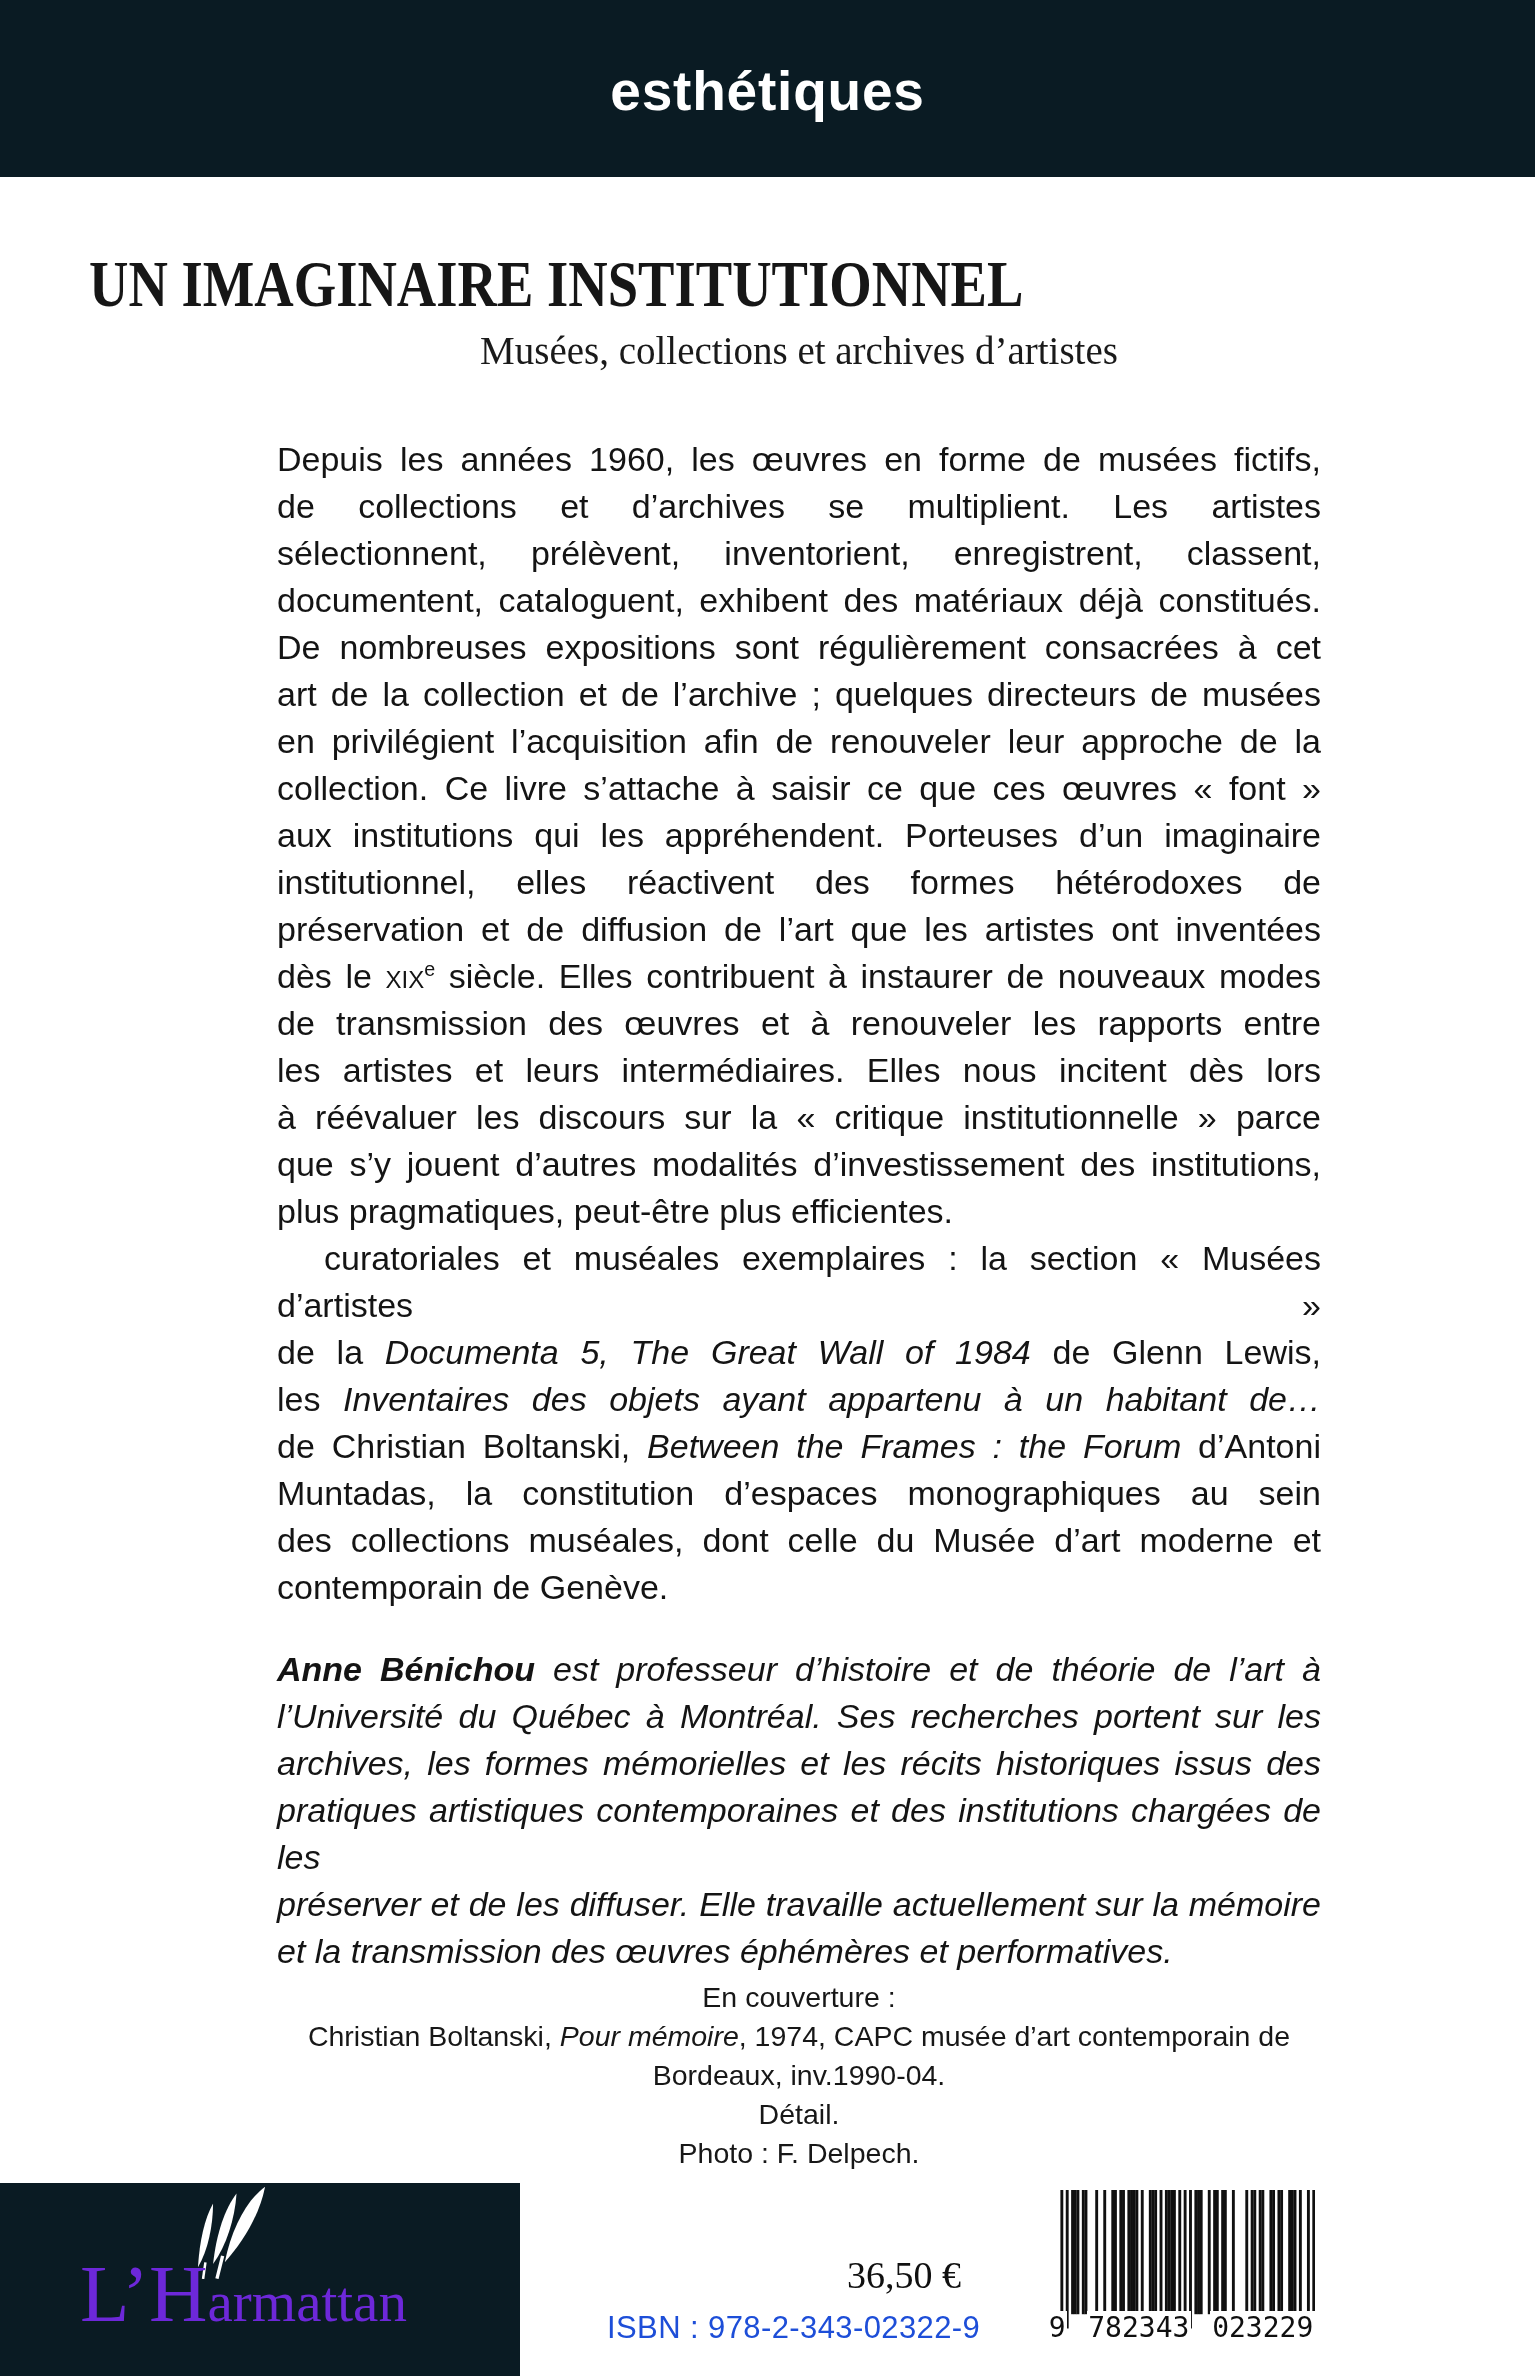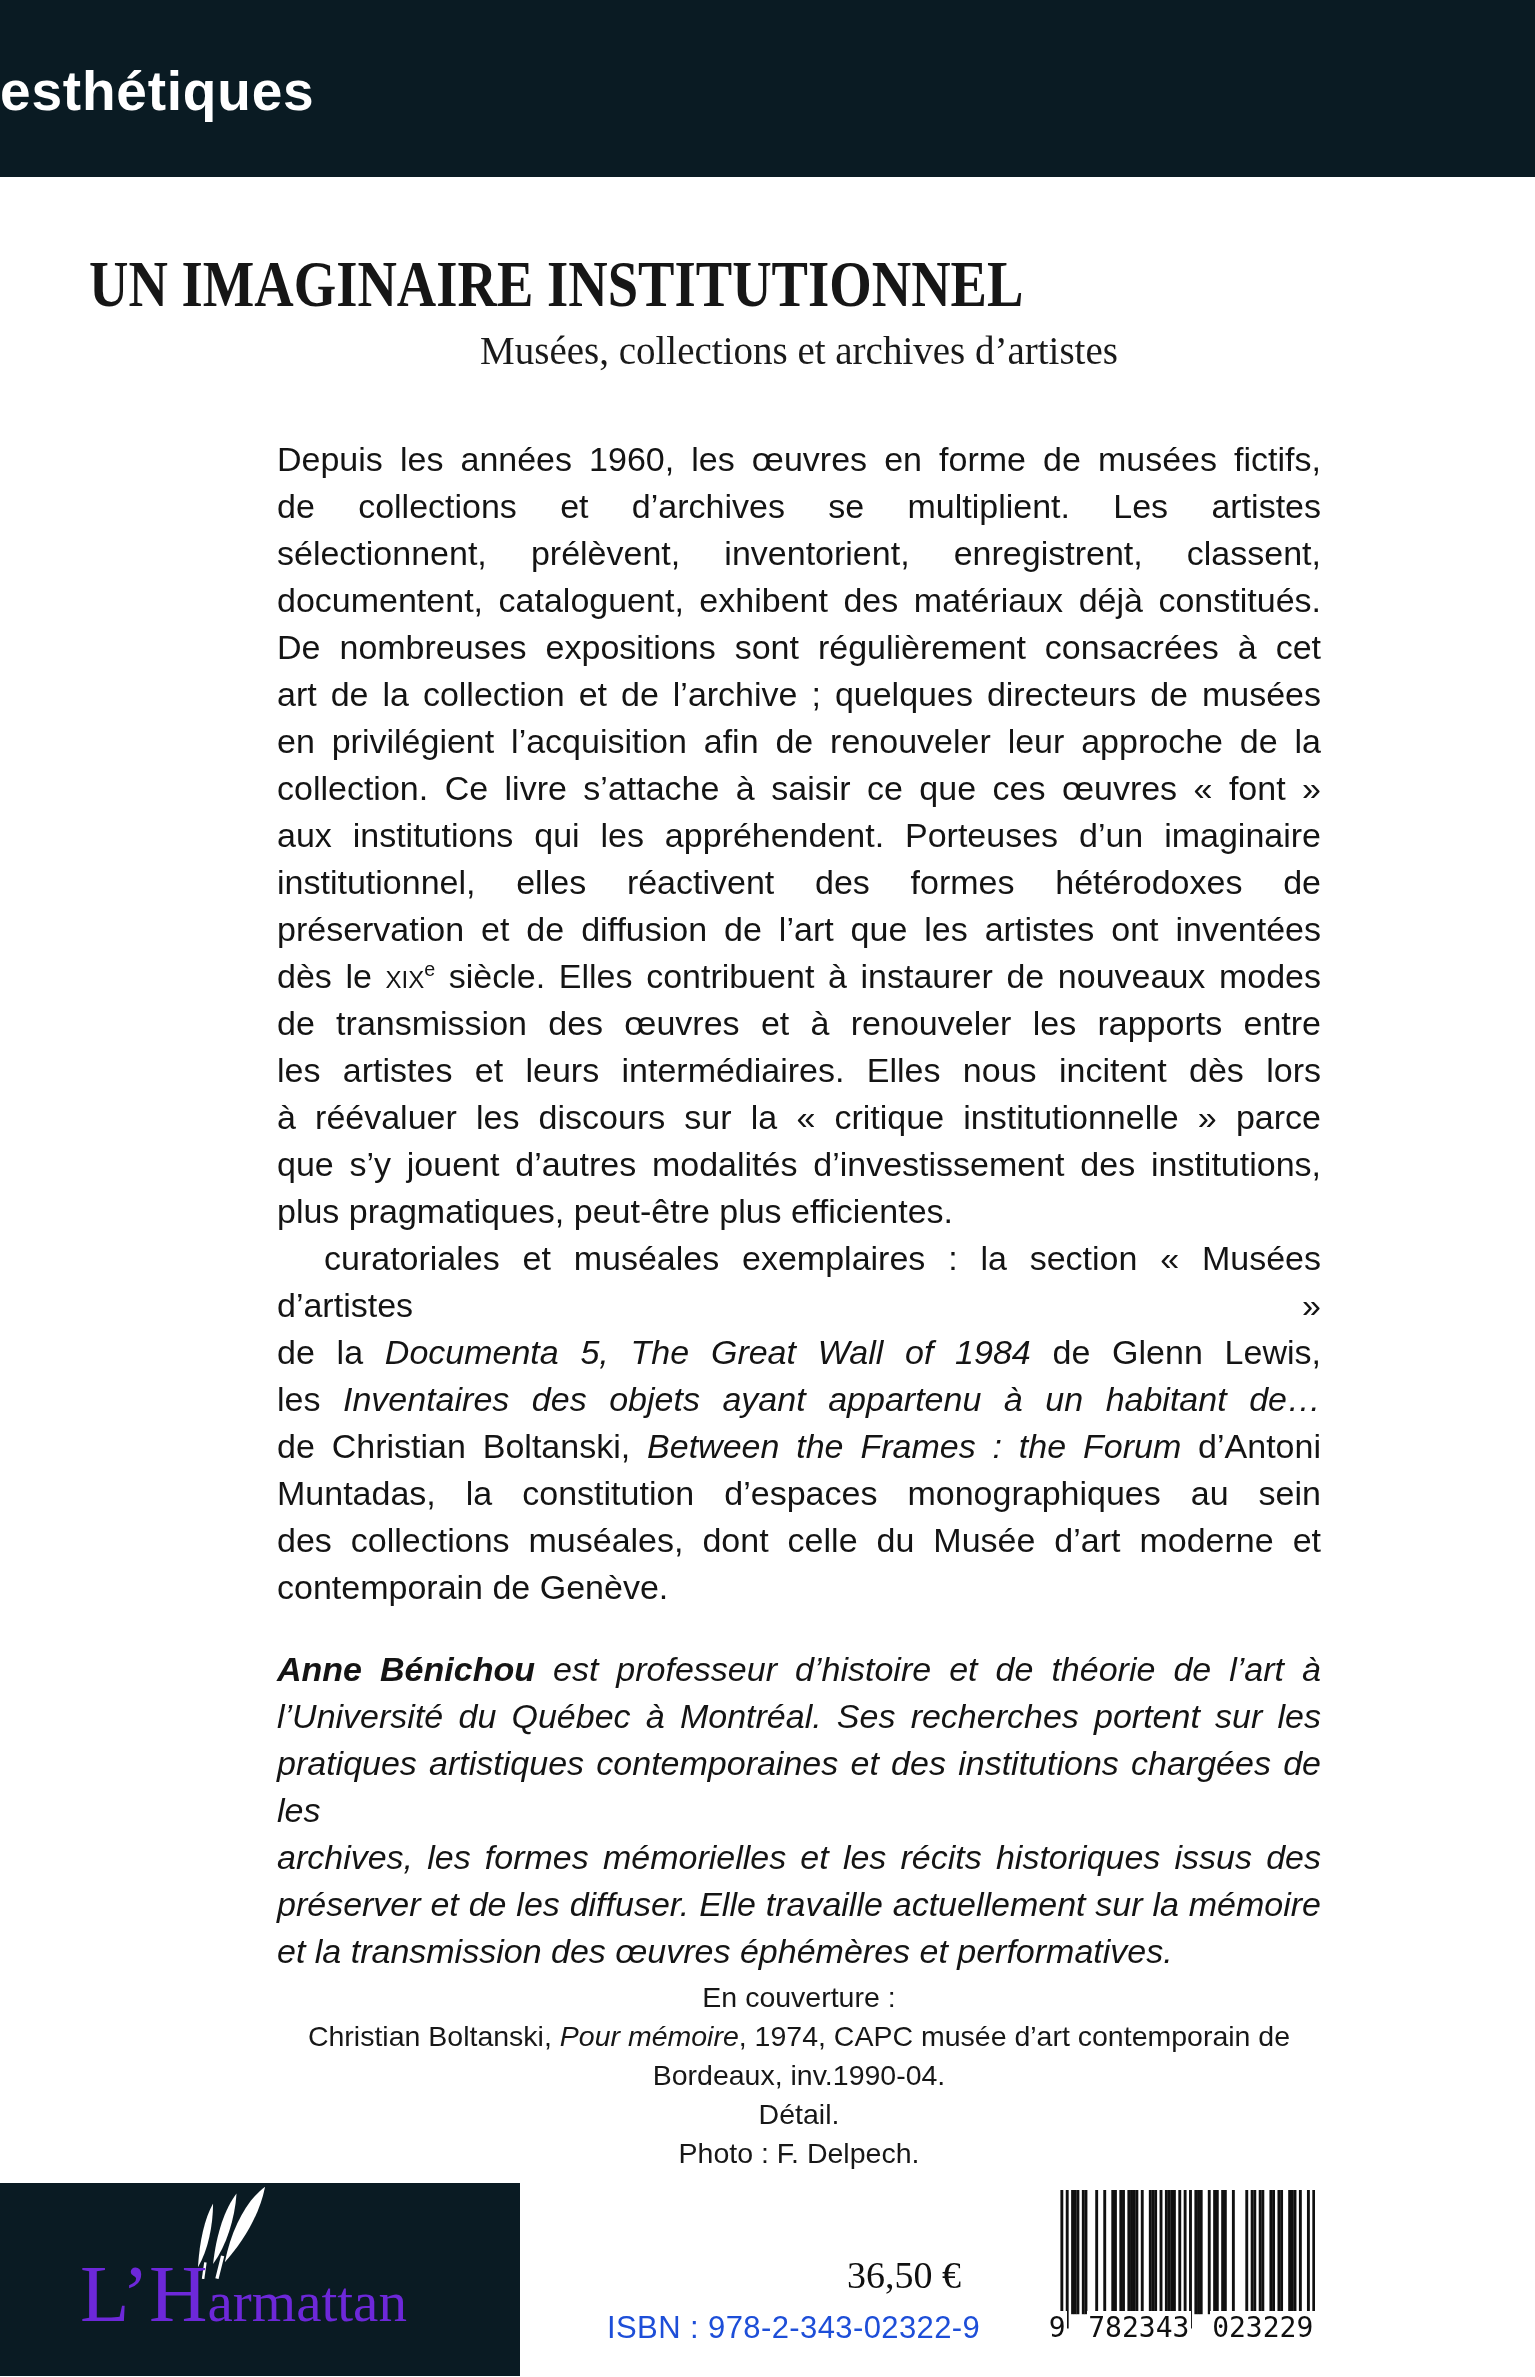--- a/index.html
+++ b/index.html
@@ -1,21 +1,21 @@
 <!DOCTYPE html>
 <html style="font-size:13.4px"><head>
 <meta charset="utf-8">
 <style>
   html,body{margin:0;padding:0;background:#888;}
   #page{position:relative;width:1535px;height:2377px;background:#ffffff;overflow:hidden;
         font-family:"Liberation Sans",sans-serif;color:#121212;}
 
   
   .banner{position:absolute;left:0;top:0;width:1535px;height:177px;background:#0a1b23;
-          display:flex;align-items:center;}
+          display:flex;align-items:center;justify-content:center;}
   .banner-label{color:#ffffff;font-family:"Liberation Sans",sans-serif;font-weight:bold;
                 font-size:55px;letter-spacing:0.8px;padding-top:5px;}
 
   
   .column{position:absolute;left:277px;width:1044px;}
 
   .title-wrap{position:absolute;top:248px;text-align:center;width:1044px;}
   .title{display:inline-block;font-family:"Liberation Serif",serif;font-weight:bold;
          font-size:65px;line-height:72px;white-space:nowrap;transform:scaleX(.84);
          transform-origin:center;color:#161616;}
@@ -97,22 +97,22 @@
         <div class="bline">de Christian Boltanski, <i>Between the Frames : the Forum</i> d’Antoni</div>
         <div class="bline">Muntadas, la constitution d’espaces monographiques au sein</div>
         <div class="bline">des collections muséales, dont celle du Musée d’art moderne et</div>
         <div class="bline">contemporain de Genève.</div>
       </div>
   </div>
 
   <div class="column bio bodytext">
       <div class="bline"><b>Anne Bénichou</b> est professeur d’histoire et de théorie de l’art à</div>
       <div class="bline">l’Université du Québec à Montréal. Ses recherches portent sur les</div>
+      <div class="bline">archives, les formes mémorielles et les récits historiques issus des</div>
       <div class="bline">pratiques artistiques contemporaines et des institutions chargées de les</div>
-      <div class="bline">archives, les formes mémorielles et les récits historiques issus des</div>
       <div class="bline">préserver et de les diffuser. Elle travaille actuellement sur la mémoire</div>
       <div class="bline">et la transmission des œuvres éphémères et performatives.</div>
     </div>
 
   <div class="column credit">
       <div class="cline">En couverture :</div>
       <div class="cline">Christian Boltanski, <i>Pour mémoire</i>, 1974, CAPC musée d’art contemporain de</div>
       <div class="cline">Bordeaux, inv.1990-04.</div>
       <div class="cline">Détail.</div>
       <div class="cline">Photo : F. Delpech.</div>

